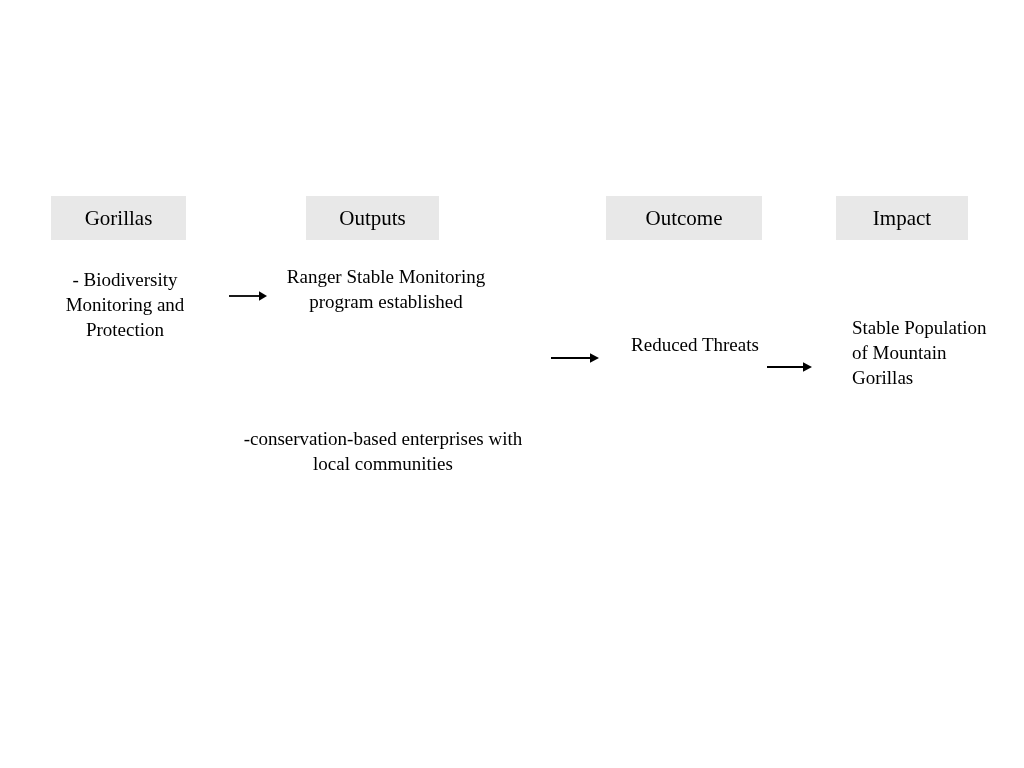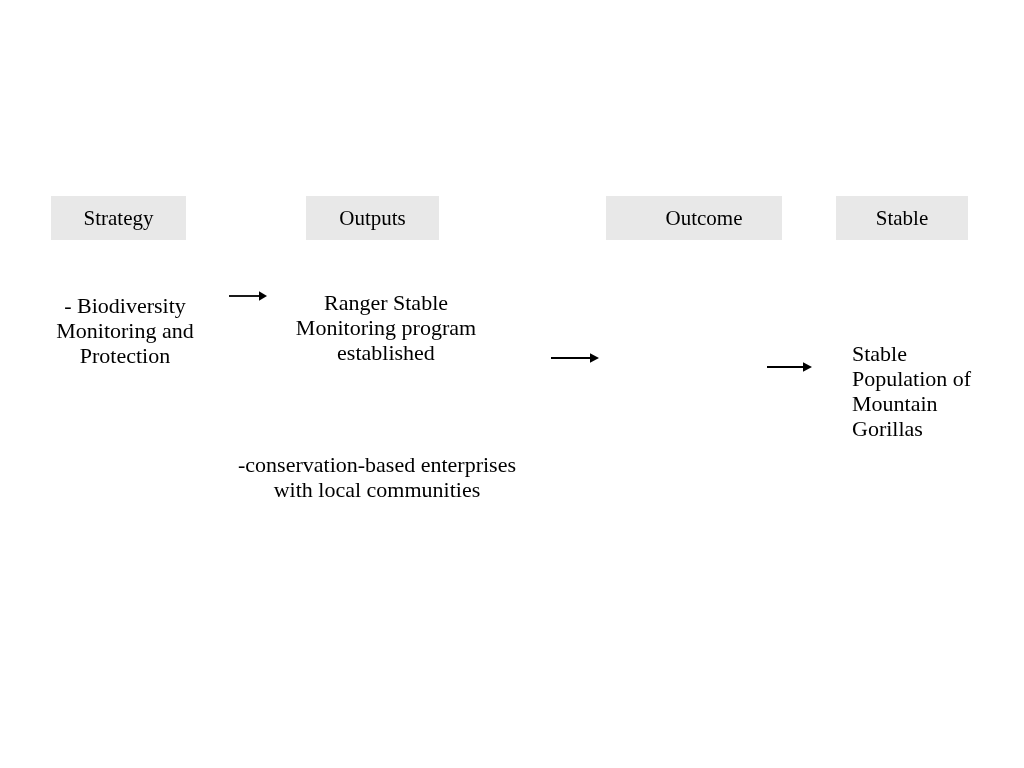--- a/index.html
+++ b/index.html
@@ -24,73 +24,73 @@
     background: #e8e8e8;
     font-size: 21px;
     line-height: 44px;
     height: 44px;
     text-align: center;
     color: #000;
     white-space: nowrap;
   }
   .txt {
     position: absolute;
-    font-size: 22px;
+    font-size: 19px;
     line-height: 25px;
     color: #000;
-    margin-top: 26px;
   }
   .txt.center { text-align: center; }
   .txt.left { text-align: left; }
 
   .arrow {
     position: absolute;
     height: 16px;
   }
   .arrow svg { display: block; }
 
   
   #hdr-strategy { left: 51px;  top: 196px; width: 135px; }
   #hdr-outputs  { left: 306px; top: 196px; width: 133px; }
-  #hdr-outcome  { left: 606px; top: 196px; width: 156px; padding-left: 20px; }
+  #hdr-outcome  { left: 606px; top: 196px; width: 156px; }
   #hdr-impact   { left: 836px; top: 196px; width: 132px; }
 
   
   #txt-strategy { left: 36px;  top: 267px; width: 178px; }
   #txt-out1     { left: 276px; top: 264px; width: 220px; }
   #txt-out2     { left: 270px; top: 367px; width: 226px; }
-  #txt-out3     { left: 224px; top: 426px; width: 306px; }
+  #txt-out3     { left: 230px; top: 426px; width: 306px; }
   #txt-outcome  { left: 625px; top: 332px; width: 140px; }
   #txt-impact   { left: 852px; top: 315px; width: 140px; }
 
   
   #arrow-1 { left: 229px; top: 288px; width: 38px; }
   #arrow-2 { left: 551px; top: 350px; width: 48px; }
   #arrow-3 { left: 767px; top: 359px; width: 45px; }
 </style>
 </head>
 <body>
 
 <div id="canvas">
 
-  <div class="hdr" id="hdr-strategy">Strategy</div>
+  <div class="hdr" id="hdr-strategy">Gorillas</div>
 
   <div class="hdr" id="hdr-outputs">Outputs</div>
 
   <div class="hdr" id="hdr-outcome">Outcome</div>
 
-  <div class="hdr" id="hdr-impact">Stable</div>
+  <div class="hdr" id="hdr-impact">Impact</div>
 
   <div class="txt center" id="txt-strategy">- Biodiversity Monitoring and Protection</div>
 
   <div class="txt center" id="txt-out1">Ranger Stable Monitoring program established</div>
 
 
   <div class="txt center" id="txt-out3">-conservation-based enterprises with local communities</div>
 
+  <div class="txt center" id="txt-outcome">Reduced Threats</div>
 
   <div class="txt left" id="txt-impact">Stable Population of Mountain Gorillas</div>
 
   <div class="arrow" id="arrow-1">
     <svg width="38" height="16" viewBox="0 0 38 16" aria-hidden="true">
       <line x1="0" y1="8" x2="30" y2="8" stroke="#000" stroke-width="1.8"></line>
       <polygon points="30,3.2 38,8 30,12.8" fill="#000"></polygon>
     </svg>
   </div>
 

